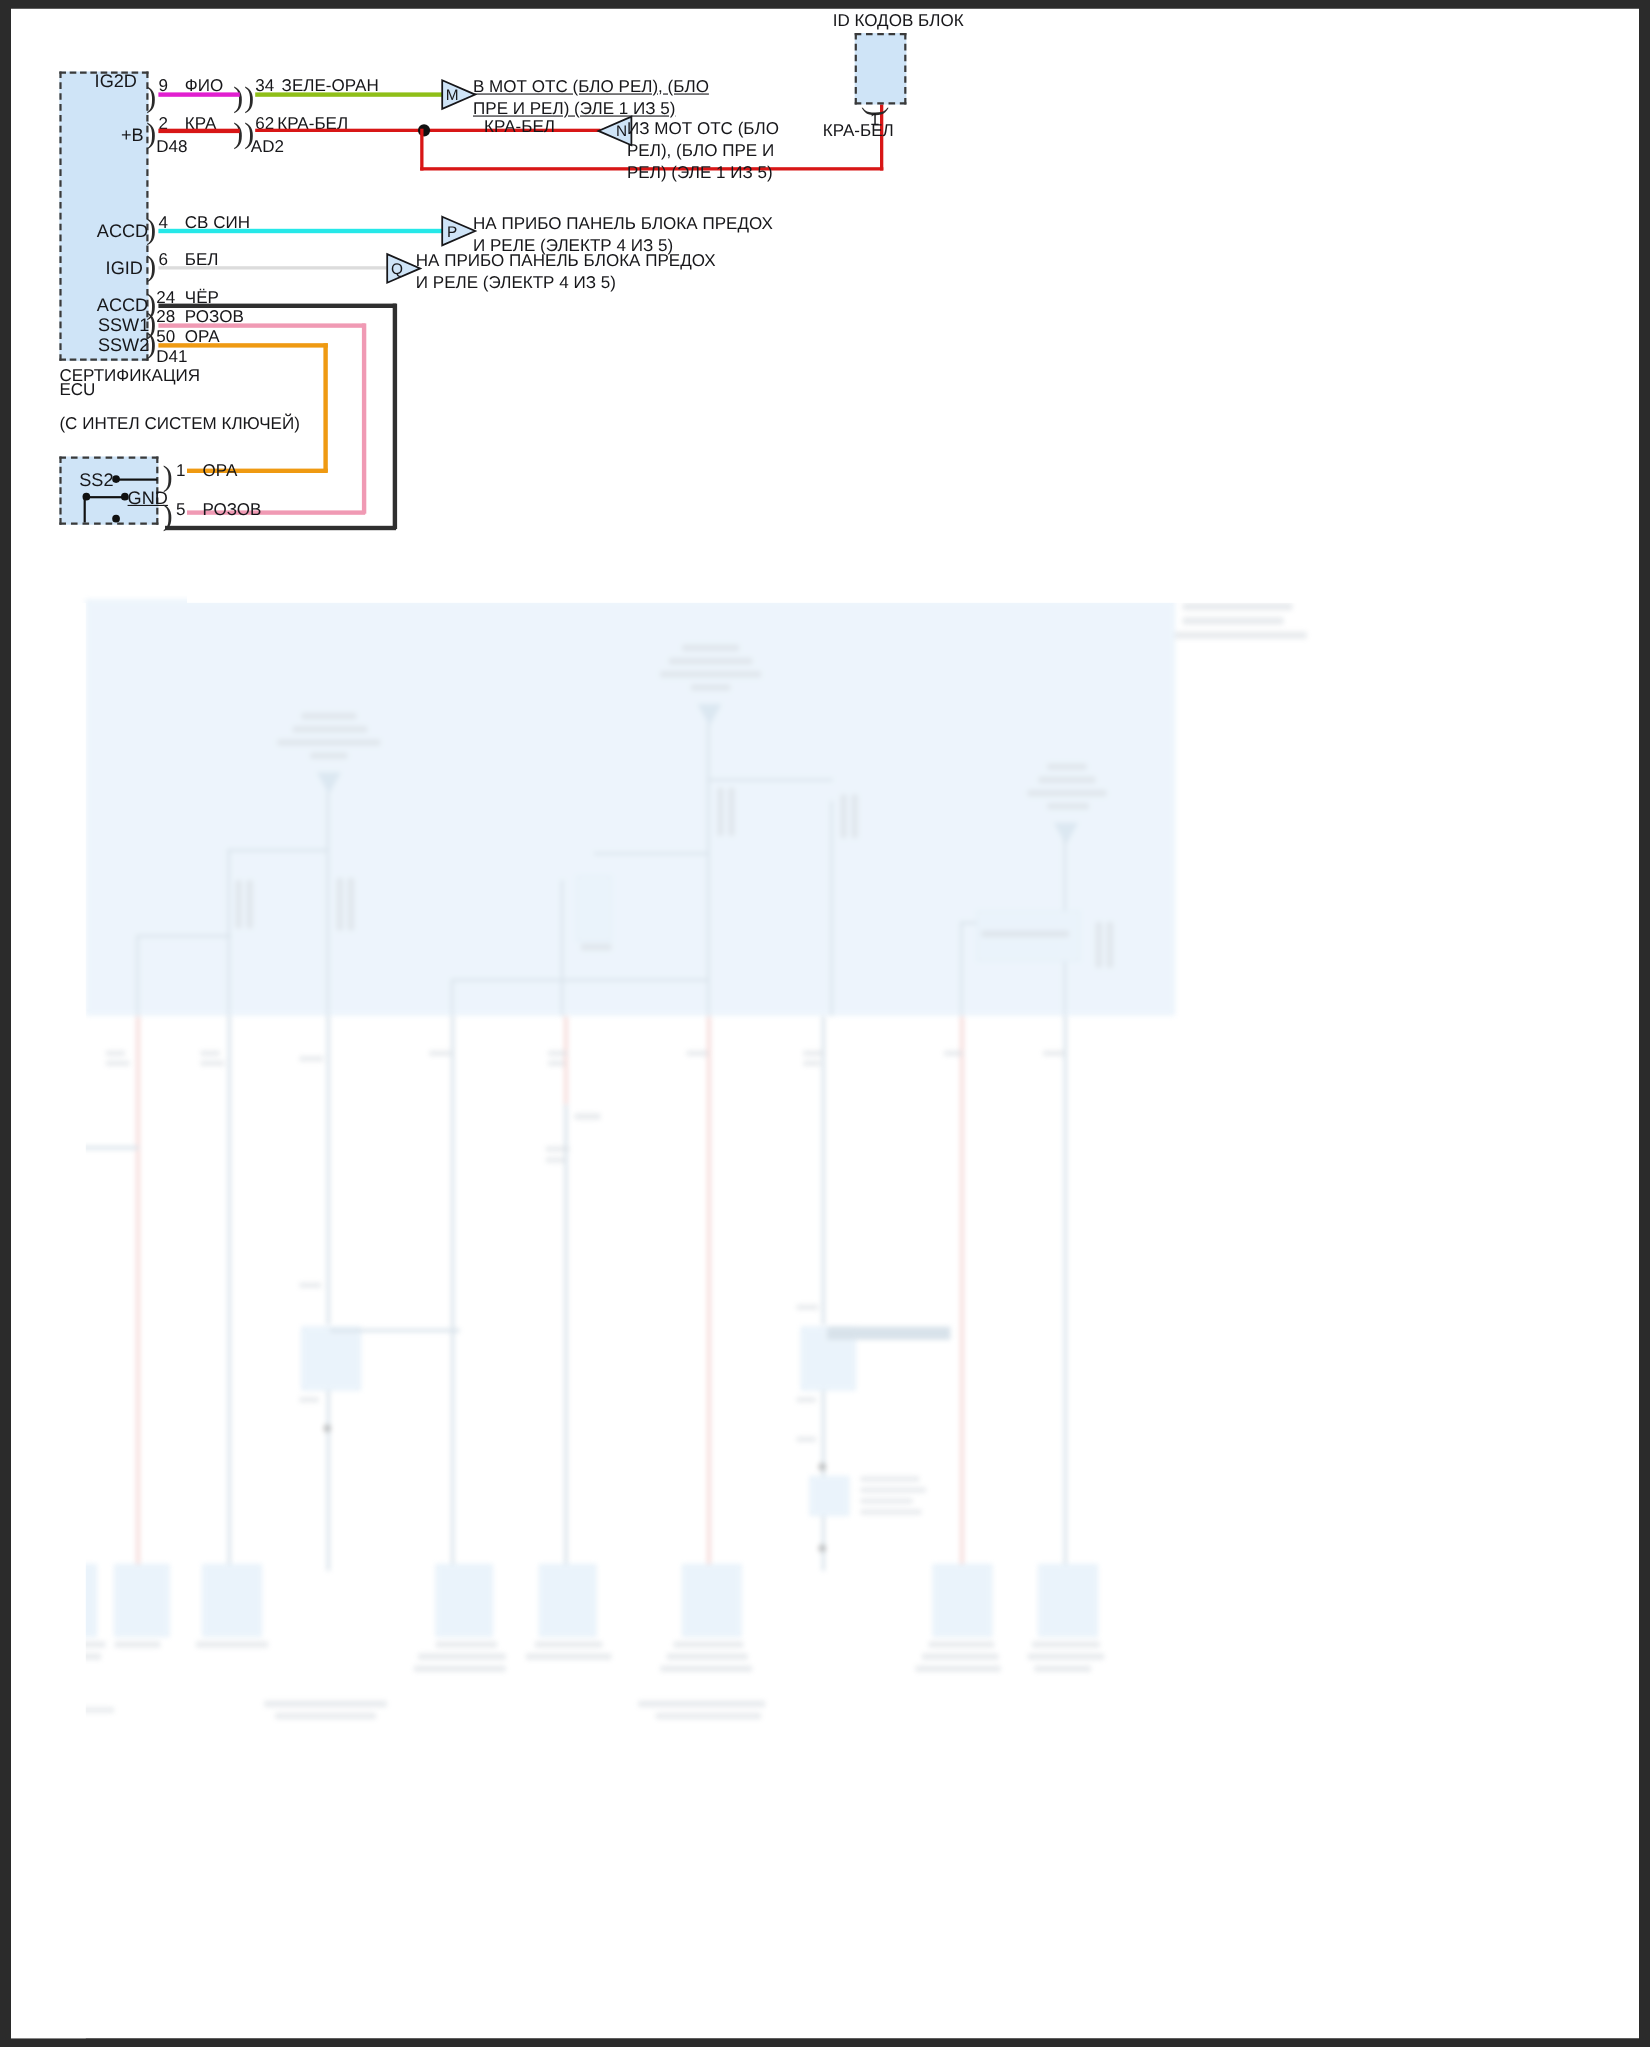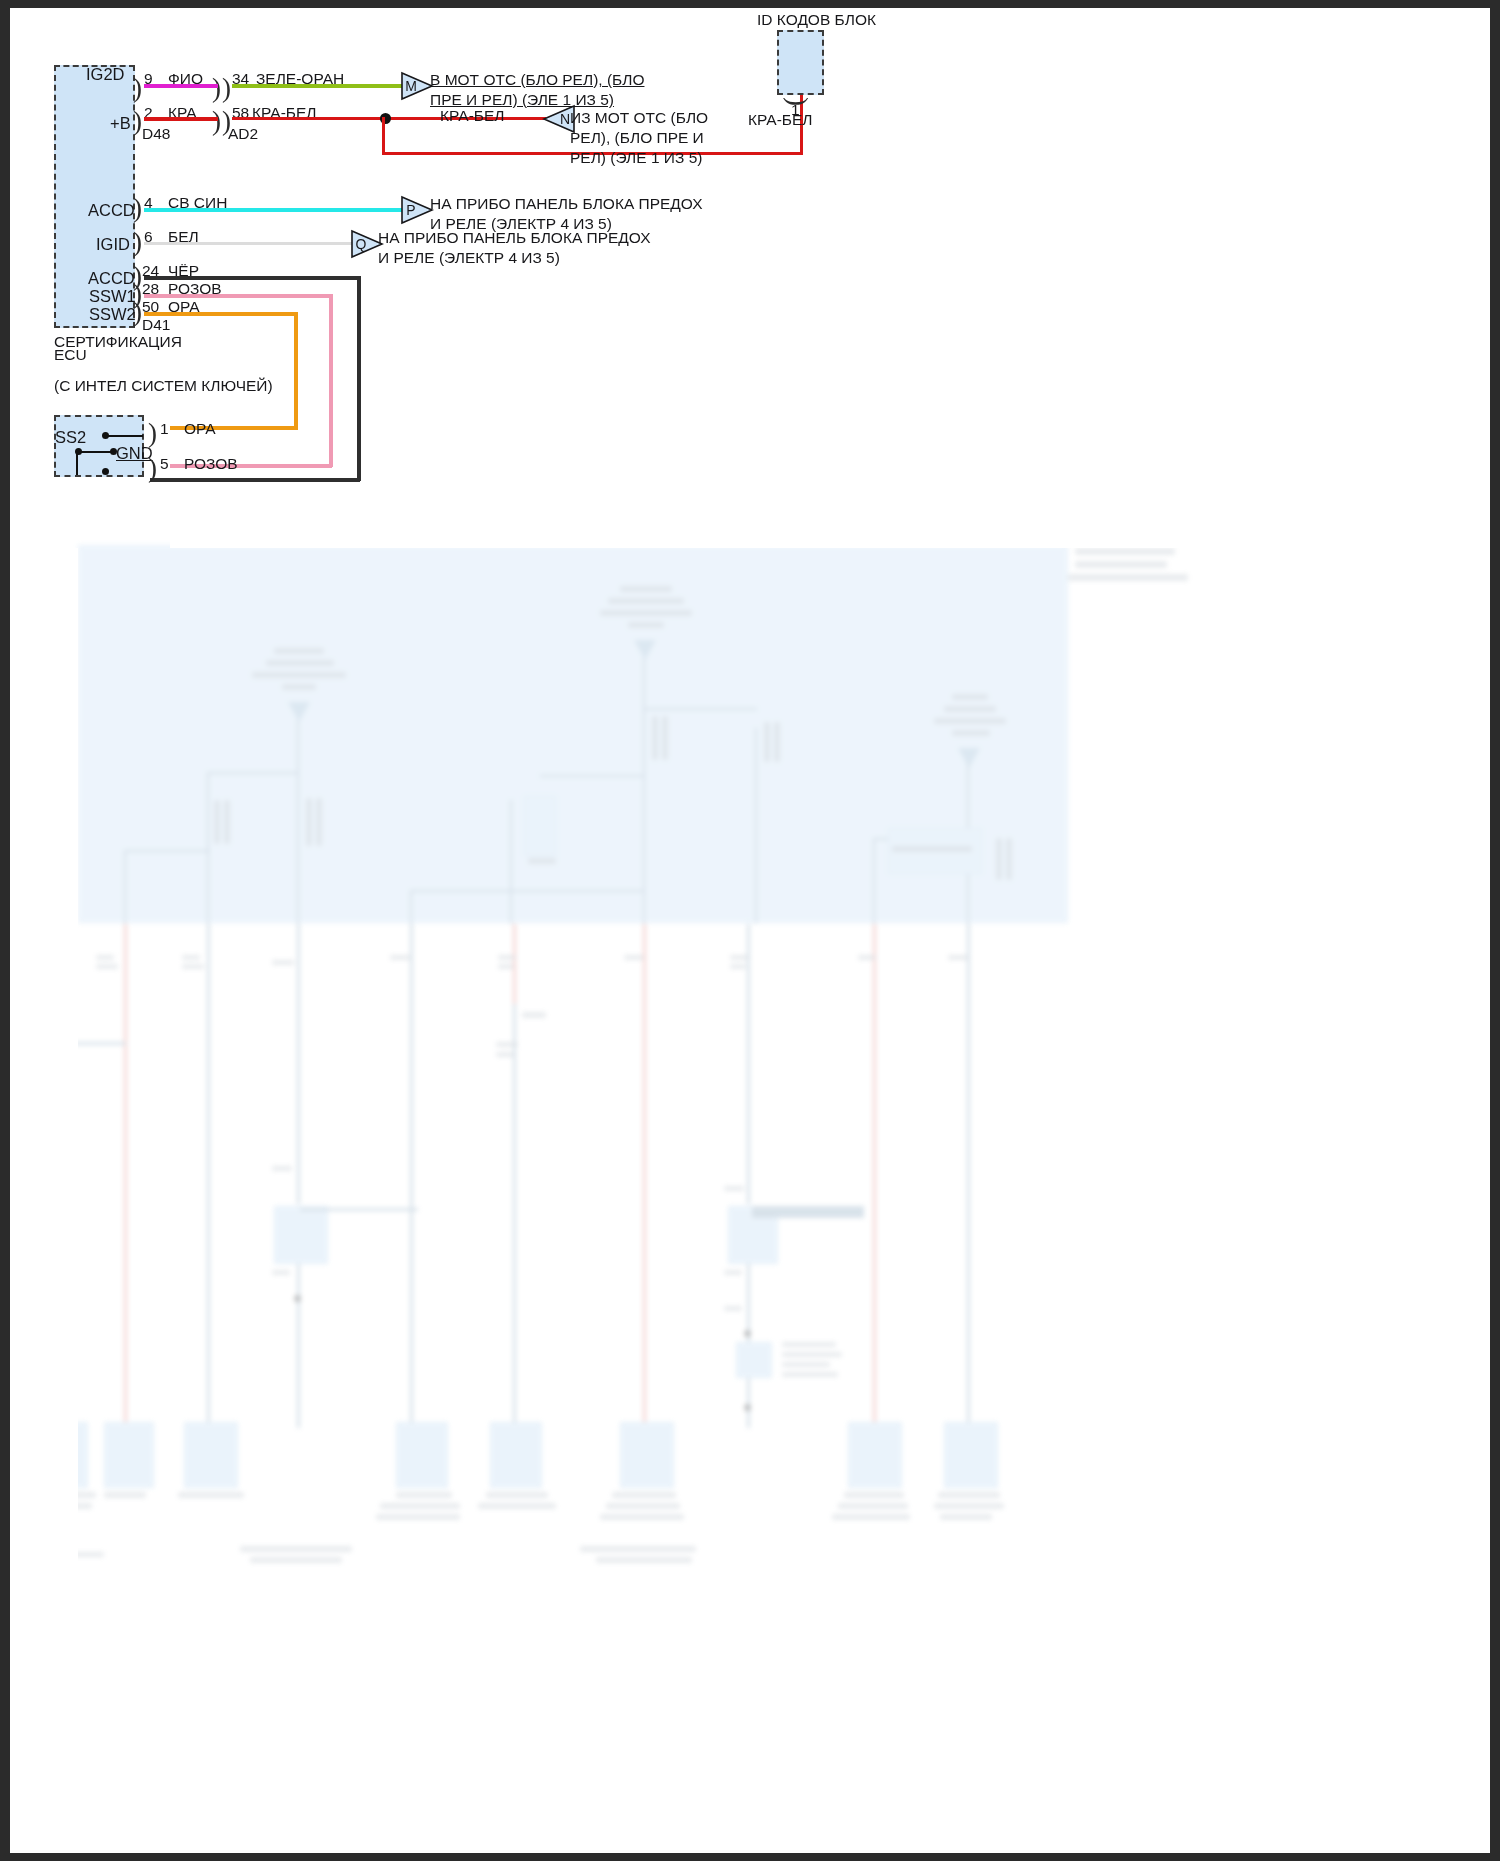--- a/index.html
+++ b/index.html
@@ -286,21 +286,21 @@
   <div class="txt t15" style="left:54px;top:376px;">(С ИНТЕЛ СИСТЕМ КЛЮЧЕЙ)</div>
 
   <div class="brk" style="left:212px;top:75px;">)</div>
   <div class="brk" style="left:222px;top:75px;">)</div>
   <div class="brk" style="left:212px;top:108px;">)</div>
   <div class="brk" style="left:222px;top:108px;">)</div>
 
   <div class="txt t15" style="left:232px;top:69px;">34</div>
   <div class="txt t15" style="left:256px;top:69px;">ЗЕЛЕ-ОРАН</div>
 
-  <div class="txt t15" style="left:232px;top:103px;">58</div>
+  <div class="txt t15" style="left:232px;top:103px;">62</div>
   <div class="txt t15" style="left:252px;top:103px;">КРА-БЕЛ</div>
 
   <div class="txt t15" style="left:228px;top:124px;">AD2</div>
 
   <div class="w" style="left:144px;top:84px;width:74px;height:3.5px;background:#e11fd0;"></div>
 
   <div class="w" style="left:232px;top:84px;width:170px;height:3.5px;background:#8fbf18;"></div>
 
   <div class="w" style="left:144px;top:117px;width:74px;height:3.5px;background:#d81616;"></div>
 
@@ -326,21 +326,21 @@
 
   <div class="w" style="left:144px;top:294px;width:188px;height:3.5px;background:#f09ab4;"></div>
   <div class="w" style="left:329px;top:294px;width:3.5px;height:173px;background:#f09ab4;"></div>
   <div class="w" style="left:170px;top:464px;width:162px;height:3.5px;background:#f09ab4;"></div>
 
   <div class="w" style="left:144px;top:312px;width:154px;height:3.5px;background:#ef9a12;"></div>
   <div class="w" style="left:294px;top:312px;width:3.5px;height:117px;background:#ef9a12;"></div>
   <div class="w" style="left:170px;top:426px;width:128px;height:3.5px;background:#ef9a12;"></div>
 
   <div class="ecubox" style="left:54px;top:415px;width:90px;height:62px;"></div>
-  <div class="txt t16" style="left:55px;top:427px;">SS2</div>
+  <div class="txt t16" style="left:72px;top:427px;">SS2</div>
   <div class="txt t16" style="left:116px;top:443px;text-decoration:underline;">GND</div>
 
   <div class="w" style="left:105px;top:435px;width:38px;height:2px;background:#111;"></div>
   <div class="dot sm" style="left:102px;top:432px;"></div>
   <div class="w" style="left:78px;top:451px;width:36px;height:2px;background:#111;"></div>
   <div class="dot sm" style="left:75px;top:448px;"></div>
   <div class="dot sm" style="left:110px;top:448px;"></div>
   <div class="w" style="left:76px;top:451px;width:2px;height:24px;background:#111;"></div>
   <div class="dot sm" style="left:102px;top:468px;"></div>
 

